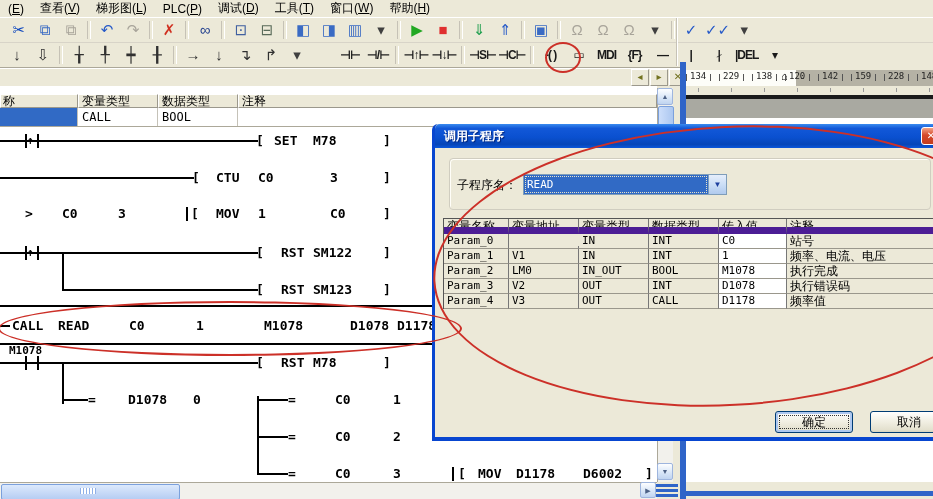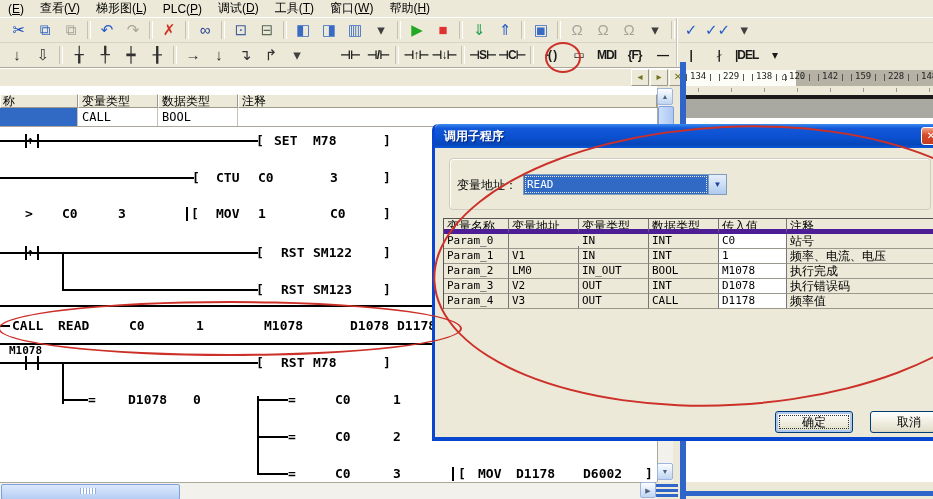--- a/index.html
+++ b/index.html
@@ -90,21 +90,21 @@
           box-shadow:inset 1px 1px 0 #FFFEF8;}
   #dlg-sublabel{position:absolute;left:22px;top:53px;font-size:12px;color:#000;}
   #dlg-dd{position:absolute;left:88px;top:50px;width:204px;height:21px;background:#FFF;border:1px solid #7F9DB9;
           display:flex;box-sizing:border-box;}
   #dlg-dd-sel{flex:1;background:#316AC5;color:#FFF;font-family:"DejaVu Sans Mono",monospace;font-size:11px;
           line-height:17px;padding:1px 3px;outline:1px dotted #E8E4C8;outline-offset:-2px;overflow:hidden;}
   #dlg-dd-btn{width:17px;background:linear-gradient(180deg,#E6EEFB,#CBDEF6 50%,#B0CAEE);border-left:1px solid #7F9DB9;
           color:#1C3E9E;font-size:8px;text-align:center;line-height:19px;}
   #ptable{position:absolute;left:8px;top:94px;border-top:1px solid #555;border-left:1px solid #555;}
   .prow{display:flex;height:15px;}
-  .prow.phead .pcell{border-bottom:5px solid #4c1d95;}
+  .prow.phead .pcell{border-bottom:7px solid #4c1d95;}
   .pcell{background:#ECE9D8;border-right:1px solid #777;border-bottom:1px solid #9a978c;
          font-size:12px;line-height:14px;padding:0 3px;box-sizing:border-box;overflow:hidden;white-space:nowrap;}
   .pcell.mono{font-family:"DejaVu Sans Mono","Liberation Mono",monospace;font-size:11px;}
   .pcell.val{background:#FFF;}
   .xpbtn{position:absolute;width:78px;height:22px;border:1px solid #003C74;border-radius:3px;
          background:linear-gradient(180deg,#FFFFFF,#F2F0E4 45%,#E3E0CE 90%,#D8D4BE);
          font-size:12px;text-align:center;line-height:20px;box-sizing:border-box;cursor:default;}
   .xpbtn.default{box-shadow:inset 0 0 0 2px #AEC8F0;outline:1px dotted #333;outline-offset:-5px;}
 
   
@@ -362,21 +362,21 @@
     <div class="rtick" style="left: 917px;"></div>
     <div class="rtick2" style="left: 929px;"></div>
   </div>
 
 <div class="abs" id="dialog">
   <div id="dlg-title">
       <span>调用子程序</span>
     </div>
   <div id="dlg-close">✕</div>
   <div id="dlg-groupbox"></div>
-  <div id="dlg-sublabel">变量地址：</div>
+  <div id="dlg-sublabel">子程序名：</div>
   <div id="dlg-dd">
     <div id="dlg-dd-sel">READ</div>
     <div id="dlg-dd-btn">▼</div>
   </div>
   <div id="ptable">
       <div class="prow phead">
         <div class="pcell" style="width: 65px;">变量名称</div>
         <div class="pcell" style="width: 70px;">变量地址</div>
         <div class="pcell" style="width: 70px;">变量类型</div>
         <div class="pcell" style="width: 70px;">数据类型</div>

